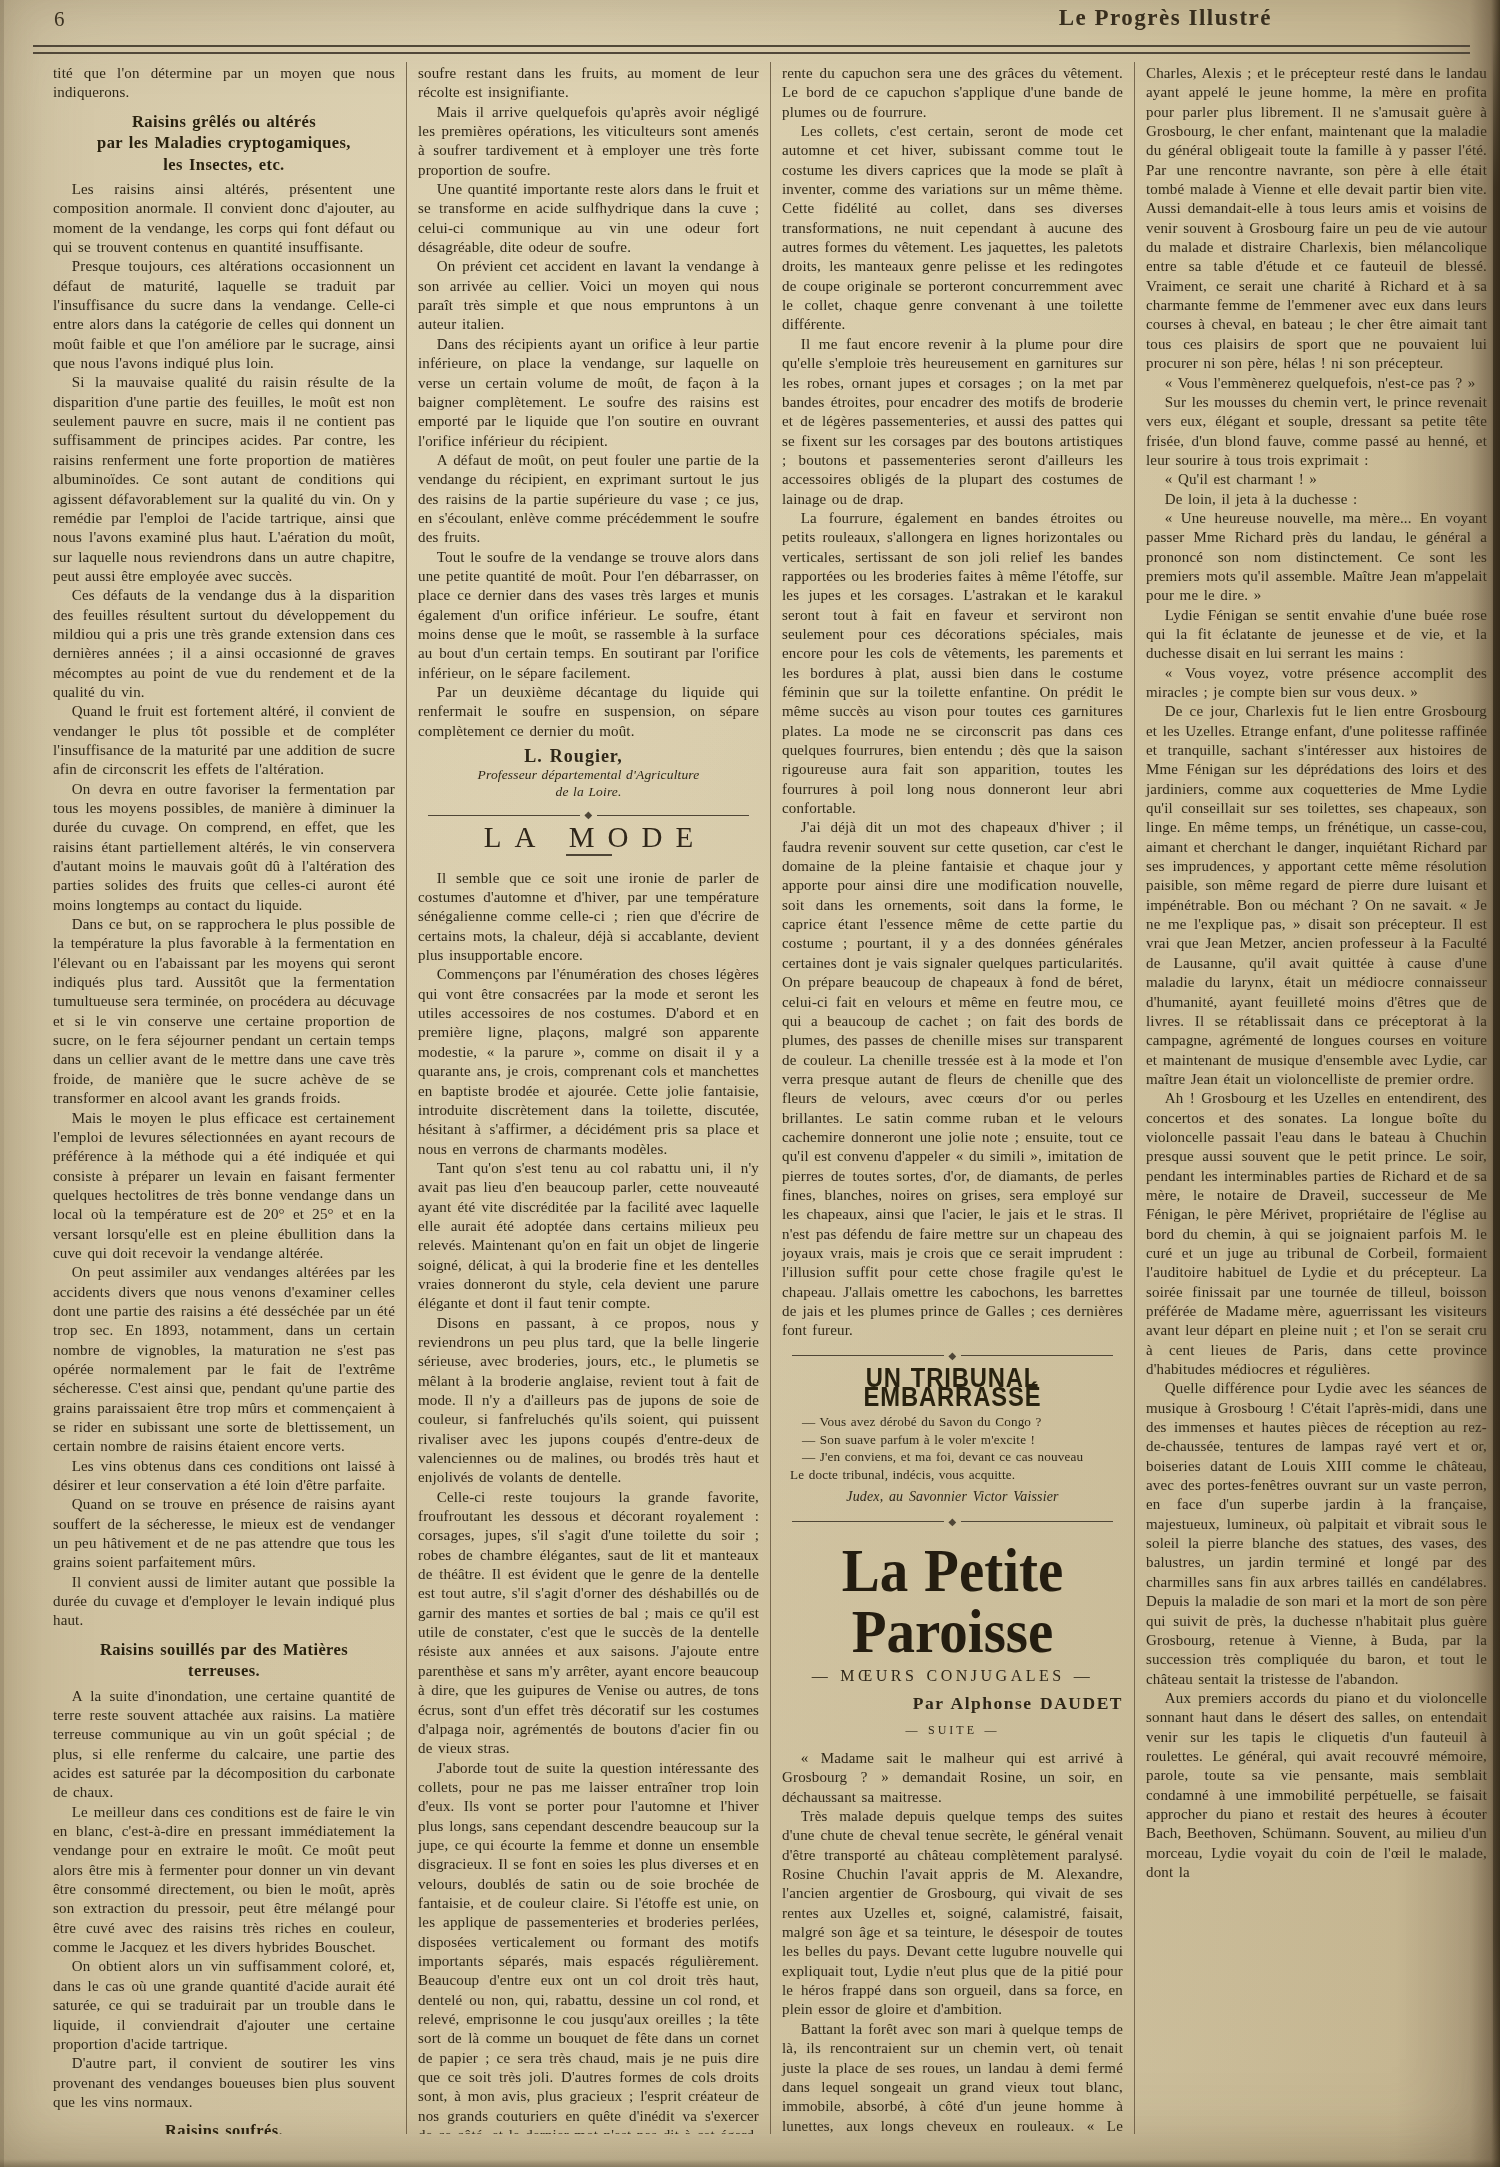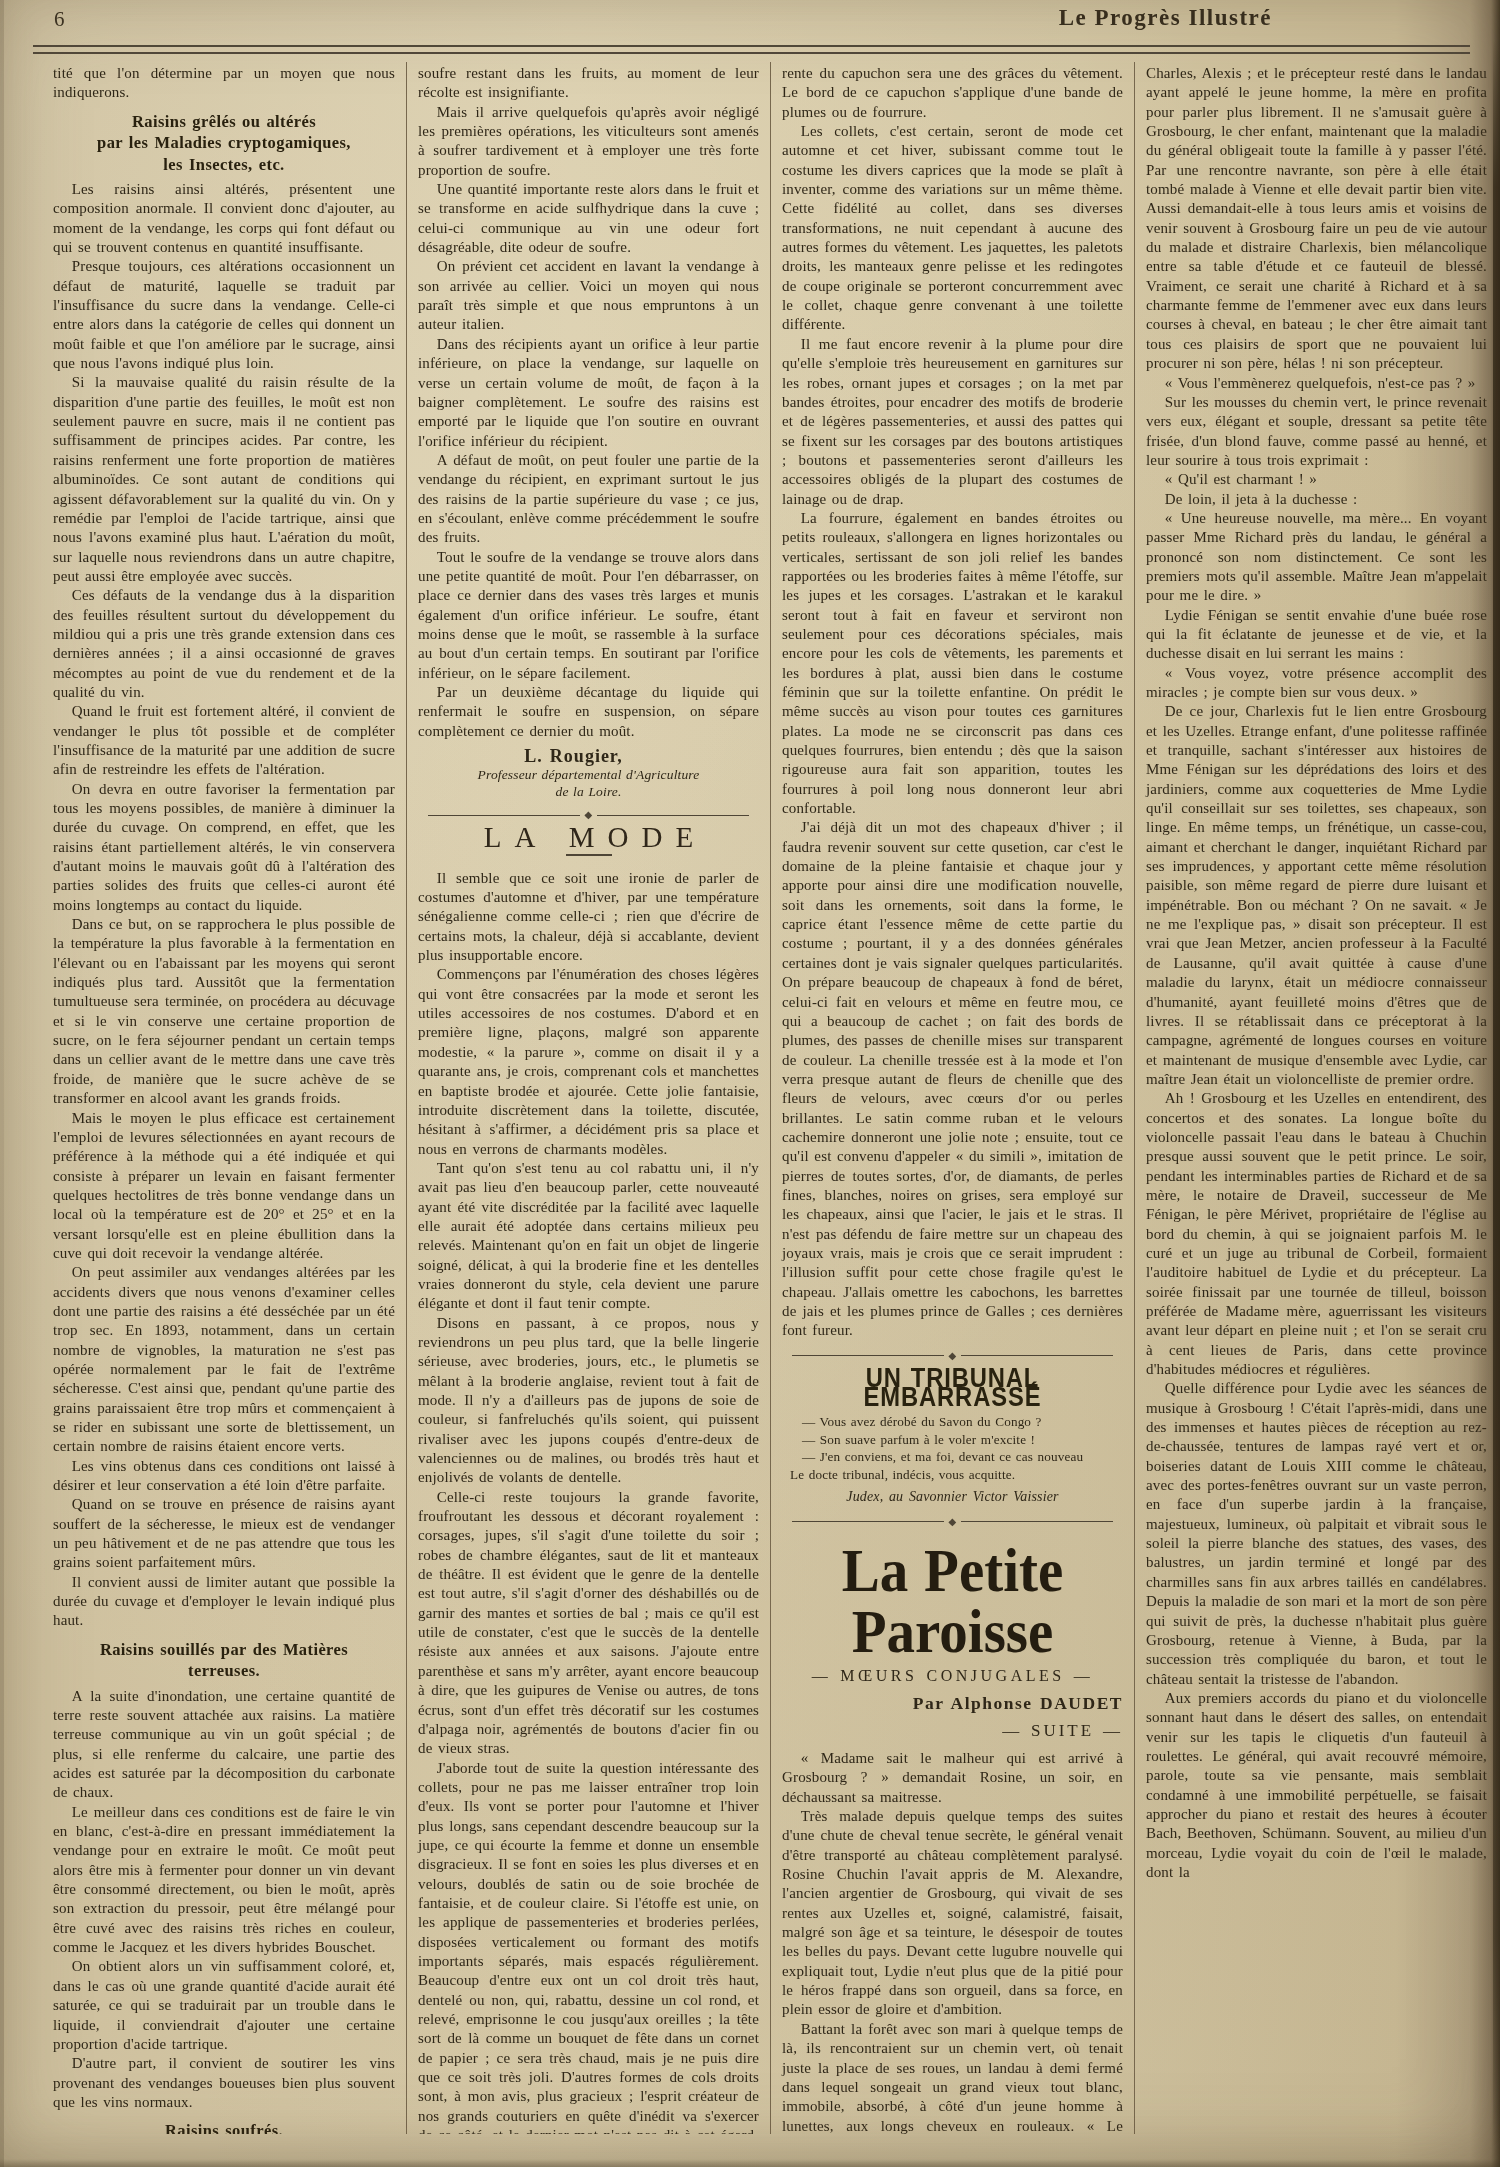--- a/index.html
+++ b/index.html
@@ -57,40 +57,40 @@
     transform:scaleX(.88);transform-origin:center;letter-spacing:1px;color:#29220f;}
   .dlg{font-size:13.2px;line-height:17.5px;text-align:left;text-indent:0;padding-left:20px;
     word-spacing:1px;}
   .dlg.dlg2{padding-left:8px;}
   .attr{font-size:14px;font-style:italic;text-align:center;margin:4px 0 2px;word-spacing:2px;}
 
   .serial-title{margin:14px 0 6px;font-size:57px;line-height:1.02;font-weight:bold;text-align:center;
     letter-spacing:0;color:#241d10;transform:scaleY(1.06);transform-origin:top center;}
   .serial-sub{font-size:16px;letter-spacing:3.5px;text-align:center;margin:10px 0 9px;}
   .serial-byline{font-size:17.5px;text-align:right;margin:0 0 7px;letter-spacing:1.5px;font-weight:bold;}
-  .serial-suite{font-size:17px;letter-spacing:3px;text-align:right;margin:2px 0 9px;}
+  .serial-suite{font-size:12px;letter-spacing:3px;text-align:center;margin:2px 0 9px;}
 </style>
 </head>
 <body>
 
 <div class="page">
   <div class="pagenum">6</div>
   <div class="masthead">Le Progrès Illustré</div>
   <div class="header-rule"></div>
   <div class="columns" id="cols">
       <div class="col">
         <p class="bp cont">tité que l'on détermine par un moyen que nous indiquerons.</p>
         <h3 class="shead">Raisins grêlés ou altérés
 par les Maladies cryptogamiques,
 les Insectes, etc.</h3>
         <p class="bp">Les raisins ainsi altérés, présentent une composition anormale. Il convient donc d'ajouter, au moment de la vendange, les corps qui font défaut ou qui se trouvent contenus en quantité insuffisante.</p>
         <p class="bp">Presque toujours, ces altérations occasionnent un défaut de maturité, laquelle se traduit par l'insuffisance du sucre dans la vendange. Celle-ci entre alors dans la catégorie de celles qui donnent un moût faible et que l'on améliore par le sucrage, ainsi que nous l'avons indiqué plus loin.</p>
         <p class="bp">Si la mauvaise qualité du raisin résulte de la disparition d'une partie des feuilles, le moût est non seulement pauvre en sucre, mais il ne contient pas suffisamment de principes acides. Par contre, les raisins renferment une forte proportion de matières albuminoïdes. Ce sont autant de conditions qui agissent défavorablement sur la qualité du vin. On y remédie par l'emploi de l'acide tartrique, ainsi que nous l'avons examiné plus haut. L'aération du moût, sur laquelle nous reviendrons dans un autre chapitre, peut aussi être employée avec succès.</p>
         <p class="bp">Ces défauts de la vendange dus à la disparition des feuilles résultent surtout du développement du mildiou qui a pris une très grande extension dans ces dernières années ; il a ainsi occasionné de graves mécomptes au point de vue du rendement et de la qualité du vin.</p>
-        <p class="bp">Quand le fruit est fortement altéré, il convient de vendanger le plus tôt possible et de compléter l'insuffisance de la maturité par une addition de sucre afin de restreindre les effets de l'altération.</p>
+        <p class="bp">Quand le fruit est fortement altéré, il convient de vendanger le plus tôt possible et de compléter l'insuffisance de la maturité par une addition de sucre afin de circonscrit les effets de l'altération.</p>
         <p class="bp">On devra en outre favoriser la fermentation par tous les moyens possibles, de manière à diminuer la durée du cuvage. On comprend, en effet, que les raisins étant partiellement altérés, le vin conservera d'autant moins le mauvais goût dû à l'altération des parties solides des fruits que celles-ci auront été moins longtemps au contact du liquide.</p>
         <p class="bp">Dans ce but, on se rapprochera le plus possible de la température la plus favorable à la fermentation en l'élevant ou en l'abaissant par les moyens qui seront indiqués plus tard. Aussitôt que la fermentation tumultueuse sera terminée, on procédera au décuvage et si le vin conserve une certaine proportion de sucre, on le fera séjourner pendant un certain temps dans un cellier avant de le mettre dans une cave très froide, de manière que le sucre achève de se transformer en alcool avant les grands froids.</p>
         <p class="bp">Mais le moyen le plus efficace est certainement l'emploi de levures sélectionnées en ayant recours de préférence à la méthode qui a été indiquée et qui consiste à préparer un levain en faisant fermenter quelques hectolitres de très bonne vendange dans un local où la température est de 20° et 25° et en la versant lorsqu'elle est en pleine ébullition dans la cuve qui doit recevoir la vendange altérée.</p>
         <p class="bp">On peut assimiler aux vendanges altérées par les accidents divers que nous venons d'examiner celles dont une partie des raisins a été desséchée par un été trop sec. En 1893, notamment, dans un certain nombre de vignobles, la maturation ne s'est pas opérée normalement par le fait de l'extrême sécheresse. C'est ainsi que, pendant qu'une partie des grains paraissaient être trop mûrs et commençaient à se rider en subissant une sorte de blettissement, un certain nombre de raisins étaient encore verts.</p>
         <p class="bp">Les vins obtenus dans ces conditions ont laissé à désirer et leur conservation a été loin d'être parfaite.</p>
         <p class="bp">Quand on se trouve en présence de raisins ayant souffert de la sécheresse, le mieux est de vendanger un peu hâtivement et de ne pas attendre que tous les grains soient parfaitement mûrs.</p>
         <p class="bp">Il convient aussi de limiter autant que possible la durée du cuvage et d'employer le levain indiqué plus haut.</p>
         <h3 class="shead">Raisins souillés par des Matières
 terreuses.</h3>
         <p class="bp">A la suite d'inondation, une certaine quantité de terre reste souvent attachée aux raisins. La matière terreuse communique au vin un goût spécial ; de plus, si elle renferme du calcaire, une partie des acides est saturée par la décomposition du carbonate de chaux.</p>

